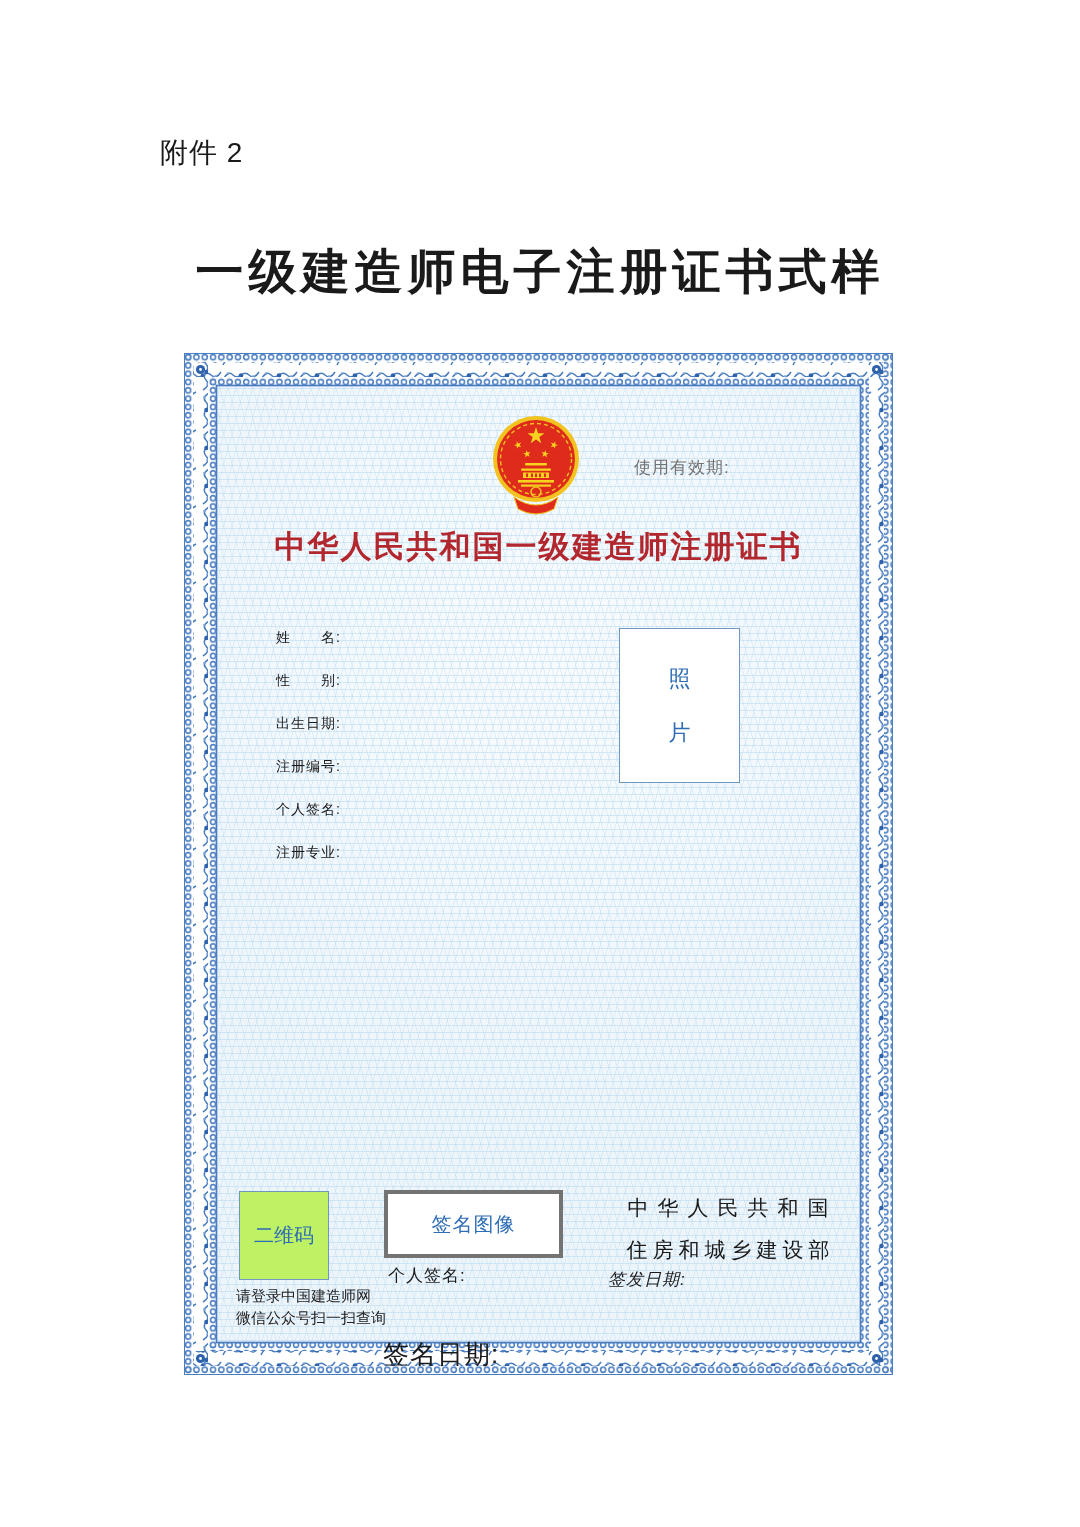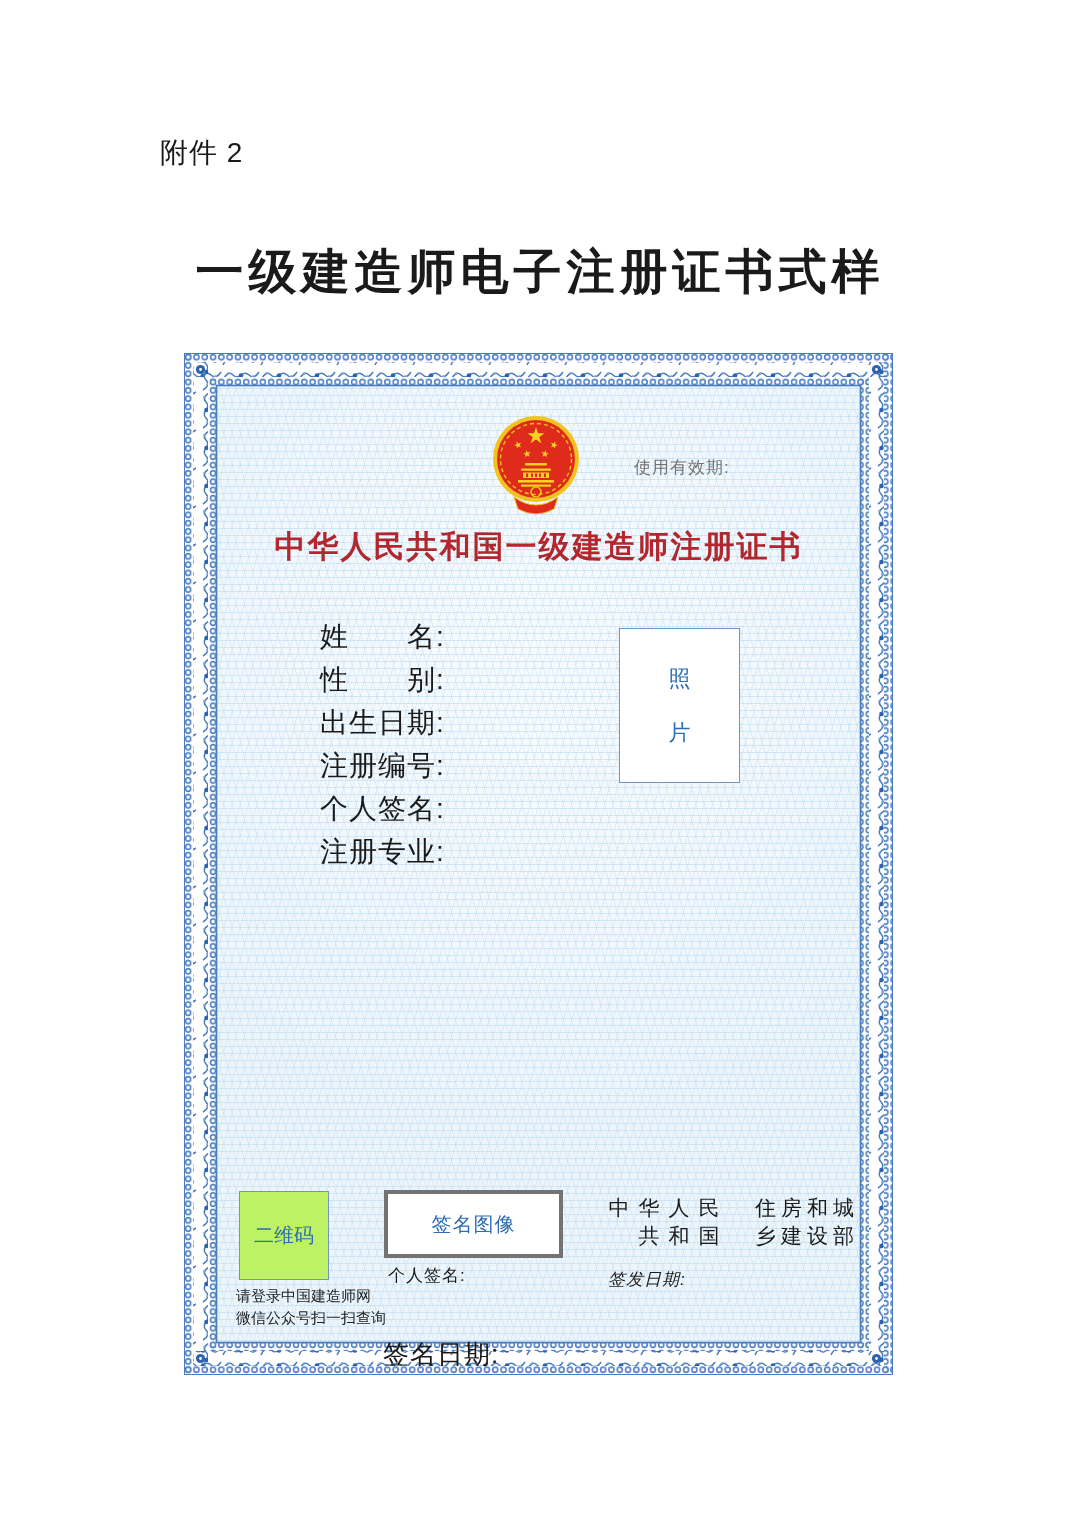--- a/index.html
+++ b/index.html
@@ -38,21 +38,21 @@
     font-size:17px; color:#737373; letter-spacing:1px;margin-top:17px;
   }
   .cert-title{
     position:absolute; left:0; top:173px; width:709px; text-align:center;
     font-size:31px; font-weight:900; color:#b2272d; letter-spacing:2px;font-family:Liberation Serif, serif;
   }
   .fields{
     position:absolute; left:92px; top:272px;
     display:flex; flex-direction:column; gap:19px;
   }
-  .field-label{ font-size:28px; line-height:24px; letter-spacing:1px;margin-left:44px; }
+  .field-label{ font-size:14px; line-height:24px; letter-spacing:1px; }
   .photo-box{
     position:absolute; left:435px; top:275px; width:121px; height:155px;
     background:#ffffff; border:1px solid #7096c2;
     display:flex; flex-direction:column; align-items:center; justify-content:center; gap:24px;
     color:#2e6cb5; font-size:22px;
   }
   .qr-box{
     position:absolute; left:55px; top:838px; width:90px; height:89px;
     background:#bef264; border:1px solid #7096c2;
     display:flex; align-items:center; justify-content:center;
@@ -64,22 +64,22 @@
   }
   .sig-box{
     position:absolute; left:200px; top:837px; width:179px; height:68px;
     background:#ffffff; border:4px solid #737373;
     display:flex; align-items:center; justify-content:center;
     color:#2e6cb5; font-size:20px; letter-spacing:1px;
   }
   .personal-sign{ position:absolute; left:204px; top:911px; font-size:17px; letter-spacing:1px; }
   .sign-date{ position:absolute; left:199px; top:984px; font-size:26px; letter-spacing:1px; }
   .issuer{
-    position:absolute; left:418px; top:841px; width:252px; text-align:right;
-    display:flex; gap:14px;
+    position:absolute; left:418px; top:841px; width:252px; text-align:center;
+    display:flex; flex-direction:column; gap:14px;
   }
   .issuer-line1{ font-size:21px; letter-spacing:9px; margin-right:-9px; }
   .issuer-line2{ font-size:21px; letter-spacing:5px; margin-right:-5px; }
   .issue-date{ position:absolute; left:424px; top:915px; font-size:17px; letter-spacing:1px;font-style:italic; }
 </style>
 </head>
 <body>
 
 <div class="attachment-label">附件 2</div>
 <div class="doc-title">一级建造师电子注册证书式样</div>

